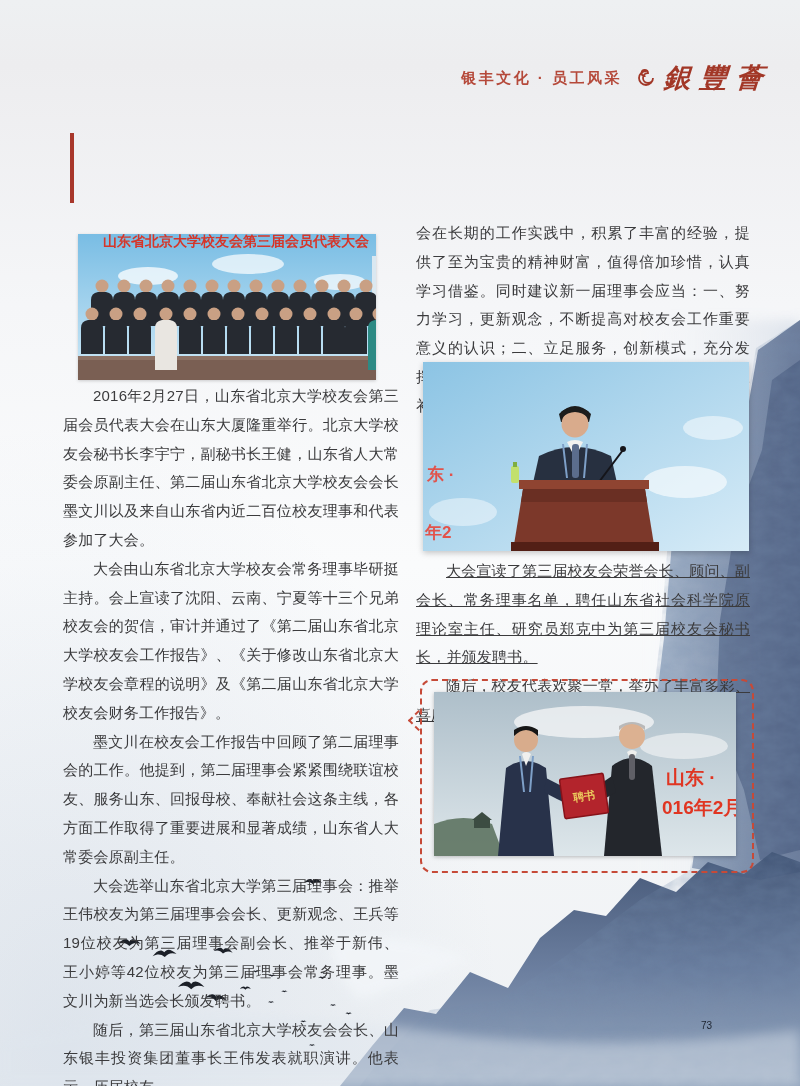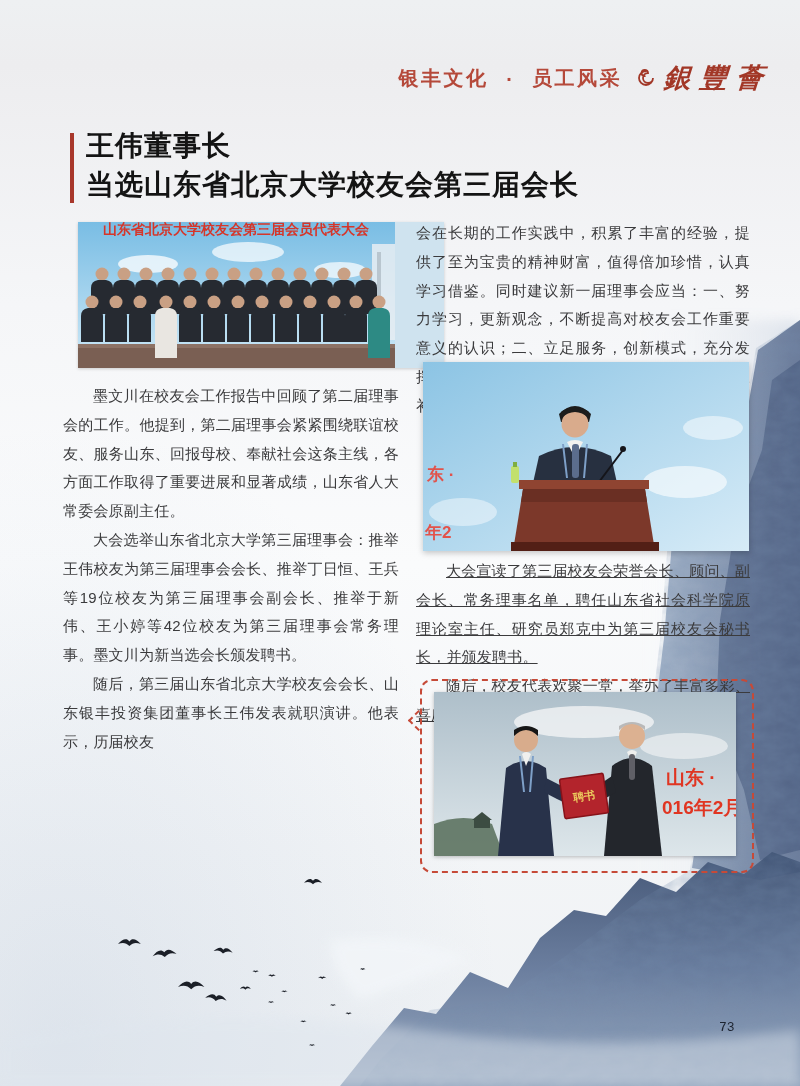--- a/index.html
+++ b/index.html
@@ -7,49 +7,49 @@
     position:relative;width:800px;height:1086px;margin:0 auto;overflow:hidden;
     font-family:"Liberation Sans","DejaVu Sans",sans-serif;
     background:
       radial-gradient(ellipse at 8% 96%, rgba(150,172,200,.20), rgba(150,172,200,0) 42%),
       linear-gradient(180deg,#eef0f2 0%,#ededef 6%,#f5f6f8 28%,#fafbfc 52%,#f3f5f7 78%,#eef1f4 100%);
   }
   
   .bg-art{position:absolute;inset:0;z-index:0;}
   
   .header{position:absolute;top:60px;right:28px;display:flex;align-items:center;gap:14px;z-index:3;}
-  .section-label{font-size:20px;font-weight:bold;color:#b5493a;letter-spacing:2.5px;font-family:Liberation Mono, monospace;}
+  .section-label{font-size:15px;font-weight:bold;color:#b5493a;letter-spacing:2.5px;}
   .logo-wrap{display:flex;align-items:center;gap:8px;}
   .logo-calli{font-family:"DejaVu Serif","Liberation Serif",serif;font-style:italic;font-weight:bold;
     font-size:27px;color:#a23727;letter-spacing:9px;transform:skewX(-4deg);}
   
   .title-bar{position:absolute;left:70px;top:133px;width:4px;height:70px;background:#a8372b;z-index:3;}
   .title{position:absolute;left:86px;top:126px;z-index:3;color:#141414;font-weight:bold;
     font-size:28px;line-height:39px;letter-spacing:1px;}
   
   .col-text{position:absolute;z-index:3;font-size:15px;line-height:28.8px;color:#3b3b3d;
     text-align:justify;letter-spacing:.2px;}
   .col-text p{margin:0;text-indent:2em;}
   .col-text p.noindent{text-indent:0;}
   .left-col{left:63px;top:382px;width:336px;}
   .right-col-top{left:416px;top:219px;width:334px;}
   .right-col-bottom{left:416px;top:557px;width:334px;text-decoration:underline;}
   
   .photo{position:absolute;z-index:3;overflow:hidden;background:#cfe3ef;}
   .photo svg{display:block;}
-  .group-photo{left:78px;top:222px;width:366px;height:146px;box-shadow:0 1px 3px rgba(0,0,0,.18);}
+  .group-photo{left:78px;top:234px;width:298px;height:146px;box-shadow:0 1px 3px rgba(0,0,0,.18);}
   .podium-photo{left:423px;top:362px;width:326px;height:189px;box-shadow:0 2px 6px rgba(0,0,0,.22);}
   .cert-frame{position:absolute;left:420px;top:679px;width:330px;height:190px;z-index:3;
     border:2px dashed #c64a38;border-radius:12px;}
   .cert-frame .tail{position:absolute;left:-11px;top:32px;width:13px;height:13px;
     border-left:2px dashed #c64a38;border-bottom:2px dashed #c64a38;transform:rotate(45deg);}
   .cert-photo{left:12px;top:11px;width:302px;height:164px;position:absolute;box-shadow:0 1px 4px rgba(0,0,0,.25);}
   
-  .page-number{position:absolute;left:719px;top:1020px;z-index:4;font-size:13px;color:#1d2430;
-    font-family:Liberation Mono, monospace;}
+  .page-number{position:absolute;left:701px;top:1020px;z-index:4;font-size:10px;color:#1d2430;
+    font-family:Liberation Sans, sans-serif;}
 </style>
 </head>
 <body>
 
 <div class="page">
 
   <svg class="bg-art" width="800" height="1086" viewBox="0 0 800 1086">
     <defs>
       <linearGradient id="cliffG" x1="0" y1="0" x2="1" y2="0">
         <stop offset="0" stop-color="#9dafc6"></stop>
@@ -115,24 +115,20 @@
     <span class="section-label">银丰文化 · 员工风采</span>
     <span class="logo-wrap">
       <svg width="20" height="20" viewBox="0 0 20 20">
         <path d="M10 3 A 7 7 0 1 0 17 10 A 5 5 0 1 1 12 5 A 3.2 3.2 0 1 0 8.8 8.2" fill="none" stroke="#a23727" stroke-width="1.8" stroke-linecap="round"></path>
       </svg>
       <span class="logo-calli">銀豐薈</span>
     </span>
   </div>
 
   <div class="title-bar"></div>
-  <div class="title">
-    <div>王伟董事长</div>
-    <div>当选山东省北京大学校友会第三届会长</div>
-  </div>
 
   <div class="photo group-photo">
     <svg width="317" height="146" viewBox="0 0 317 146">
       <defs>
         <linearGradient id="skyA" x1="0" y1="0" x2="0" y2="1">
           <stop offset="0" stop-color="#79bde4"></stop>
             <stop offset="1" stop-color="#cfe9f7"></stop>
         </linearGradient>
         <g id="psn">
           <circle cx="0" cy="0" r="6.5" fill="#c9a084"></circle>
@@ -184,22 +180,24 @@
           <use href="#psn" x="278"></use>
         <g transform="translate(301,0)">
             <circle r="6.5" fill="#c9a084"></circle>
           <path d="M-11,56 L-11,14 Q-11,7 -4,6 L4,6 Q11,7 11,14 L11,56 Z" fill="#2d8a84"></path>
           </g>
       </g>
     </svg>
   </div>
 
   <div class="col-text left-col">
+    <p>2016年2月27日，山东省北京大学校友会第三届会员代表大会在山东大厦隆重举行。北京大学校友会秘书长李宇宁，副秘书长王健，山东省人大常委会原副主任、第二届山东省北京大学校友会会长墨文川以及来自山东省内近二百位校友理事和代表参加了大会。</p>
+    <p>大会由山东省北京大学校友会常务理事毕研挺主持。会上宣读了沈阳、云南、宁夏等十三个兄弟校友会的贺信，审计并通过了《第二届山东省北京大学校友会工作报告》、《关于修改山东省北京大学校友会章程的说明》及《第二届山东省北京大学校友会财务工作报告》。</p>
     <p>墨文川在校友会工作报告中回顾了第二届理事会的工作。他提到，第二届理事会紧紧围绕联谊校友、服务山东、回报母校、奉献社会这条主线，各方面工作取得了重要进展和显著成绩，山东省人大常委会原副主任。</p>
-    <p>大会选举山东省北京大学第三届理事会：推举王伟校友为第三届理事会会长、推举丁日恒、王兵等19位校友为第三届理事会副会长、推举于新伟、王小婷等42位校友为第三届理事会常务理事。墨文川为新当选会长颁发聘书。</p>
+    <p>大会选举山东省北京大学第三届理事会：推举王伟校友为第三届理事会会长、更新观念、王兵等19位校友为第三届理事会副会长、推举于新伟、王小婷等42位校友为第三届理事会常务理事。墨文川为新当选会长颁发聘书。</p>
     <p>随后，第三届山东省北京大学校友会会长、山东银丰投资集团董事长王伟发表就职演讲。他表示，历届校友</p>
   </div>
 
   <div class="col-text right-col-top">
     <p class="noindent">会在长期的工作实践中，积累了丰富的经验，提供了至为宝贵的精神财富，值得倍加珍惜，认真学习借鉴。同时建议新一届理事会应当：一、努力学习，更新观念，不断提高对校友会工作重要意义的认识；二、立足服务，创新模式，充分发挥校友会桥梁纽带作用；三、团结协作，优势互补，努力提升校友会工作的聚合力。</p>
   </div>
 
   <div class="photo podium-photo">
     <svg width="326" height="189" viewBox="0 0 326 189">
       <defs>

